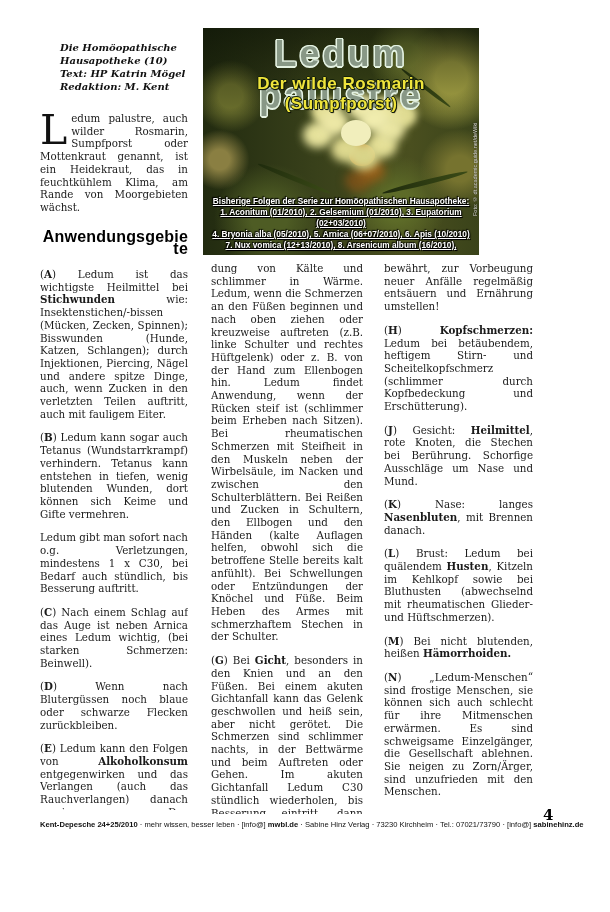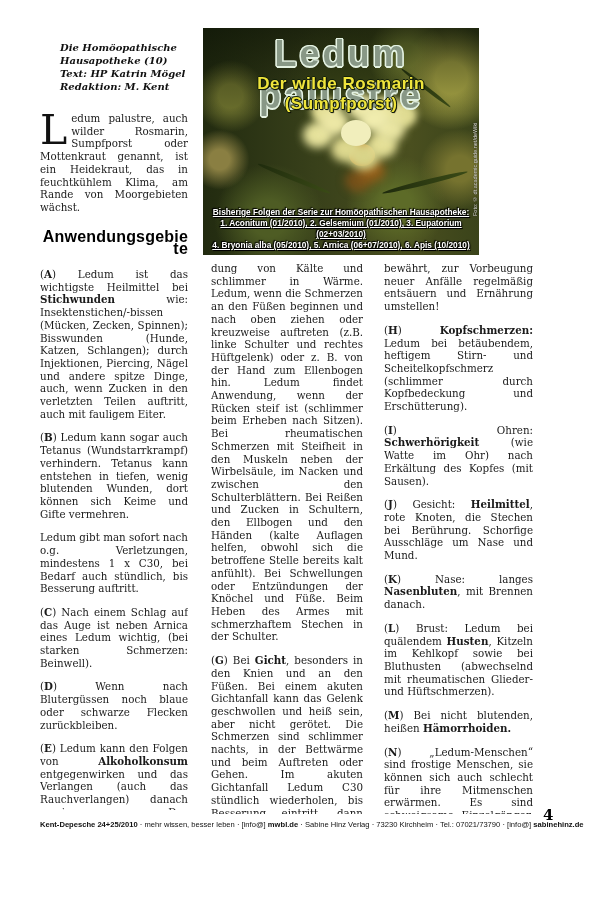--- a/index.html
+++ b/index.html
@@ -127,20 +127,21 @@
   <div class="leaf leaf3"></div>
   <div class="leaf leaf4"></div>
   <div class="flower-center"></div>
   <div class="flower"></div>
   <div class="photo-title">Ledum palustre</div>
   <div class="photo-subtitle">Der wilde Rosmarin (Sumpfporst)</div>
   <div class="photo-caption">
       <p><span>Bisherige Folgen der Serie zur Homöopathischen Hausapotheke:</span></p>
       <p><span>1. Aconitum (01/2010), 2. Gelsemium (01/2010), 3. Eupatorium (02+03/2010)</span></p>
       <p><span>4. Bryonia alba (05/2010), 5. Arnica (06+07/2010), 6. Apis (10/2010)</span></p>
+      <p><span>7. Nux vomica (12+13/2010), 8. Arsenicum album (16/2010),</span></p>
     </div>
   <div class="photo-credit">Foto: © dt.academic.guide.net/deWiki</div>
 </div>
 
 <div class="col col1">
   <p>
     <span class="dropcap">L</span><span><span>edum palustre, auch wilder Rosmarin, Sumpfporst oder Mottenkraut genannt, ist ein Heidekraut, das in feuchtkühlem Klima, am Rande von Moorgebieten wächst.</span></span>
   </p>
   <div class="section-heading">Anwendungsgebiete</div>
   <div>
@@ -155,21 +156,20 @@
 
 <div class="col col2">
     <p><span>dung von Kälte und schlimmer in Wärme. Ledum, wenn die Schmerzen an den Füßen beginnen und nach oben ziehen oder kreuzweise auftreten (z.B. linke Schulter und rechtes Hüftgelenk) oder z. B. von der Hand zum Ellenbogen hin. Ledum findet Anwendung, wenn der Rücken steif ist (schlimmer beim Erheben nach Sitzen). Bei rheumatischen Schmerzen mit Steifheit in den Muskeln neben der Wirbelsäule, im Nacken und zwischen den Schulterblättern. Bei Reißen und Zucken in Schultern, den Ellbogen und den Händen (kalte Auflagen helfen, obwohl sich die betroffene Stelle bereits kalt anfühlt). Bei Schwellungen oder Entzündungen der Knöchel und Füße. Beim Heben des Armes mit schmerzhaftem Stechen in der Schulter.</span></p>
     <p><span>(</span><b>G</b><span>) Bei </span><b>Gicht</b><span>, besonders in den Knien und an den Füßen. Bei einem akuten Gichtanfall kann das Gelenk geschwollen und heiß sein, aber nicht gerötet. Die Schmerzen sind schlimmer nachts, in der Bettwärme und beim Auftreten oder Gehen. Im akuten Gichtanfall Ledum C30 stündlich wiederholen, bis Besserung eintritt, dann größere Abstände. Bei einem Gichtanfall haben sich bei meinen Patienten auch lange Basenbäder</span></p>
   </div>
 
 <div class="col col3">
   <div>
       <p><span>bewährt, zur Vorbeugung neuer Anfälle regelmäßig entsäuern und Ernährung umstellen!</span></p>
       <p><span>(</span><b>H</b><span>) </span><b>Kopfschmerzen:</b><span> Ledum bei betäubendem, heftigem Stirn- und Scheitelkopfschmerz (schlimmer durch Kopfbedeckung und Erschütterung).</span></p>
-      <p><span>(</span><b>I</b><span>) Ohren: </span><b>Schwerhörigkeit</b><span> (wie Watte im Ohr) nach Erkältung des Kopfes (mit Sausen).</span></p>
       <p><span>(</span><b>J</b><span>) Gesicht: </span><b>Heilmittel</b><span>, rote Knoten, die Stechen bei Berührung. Schorfige Ausschläge um Nase und Mund.</span></p>
       <p><span>(</span><b>K</b><span>) Nase: langes </span><b>Nasenbluten</b><span>, mit Brennen danach.</span></p>
       <p><span>(</span><b>L</b><span>) Brust: Ledum bei quälendem </span><b>Husten</b><span>, Kitzeln im Kehlkopf sowie bei Bluthusten (abwechselnd mit rheumatischen Glieder- und Hüftschmerzen).</span></p>
       <p><span>(</span><b>M</b><span>) Bei nicht blutenden, heißen </span><b>Hämorrhoiden.</b><span></span></p>
       <p><span>(</span><b>N</b><span>) „Ledum-Menschen“ sind frostige Menschen, sie können sich auch schlecht für ihre Mitmenschen erwärmen. Es sind schweigsame Einzelgänger, die Gesellschaft ablehnen. Sie neigen zu Zorn/Ärger, sind unzufrieden mit den Menschen.</span></p>
     </div>
 
 </div>
 
 <div class="footer-text"><span></span><b>Kent-Depesche 24+25/2010</b><span> · mehr wissen, besser leben · [info@] </span><b>mwbl.de</b><span> · Sabine Hinz Verlag · 73230 Kirchheim · Tel.: 07021/73790 · [info@] </span><b>sabinehinz.de</b><span></span></div>

